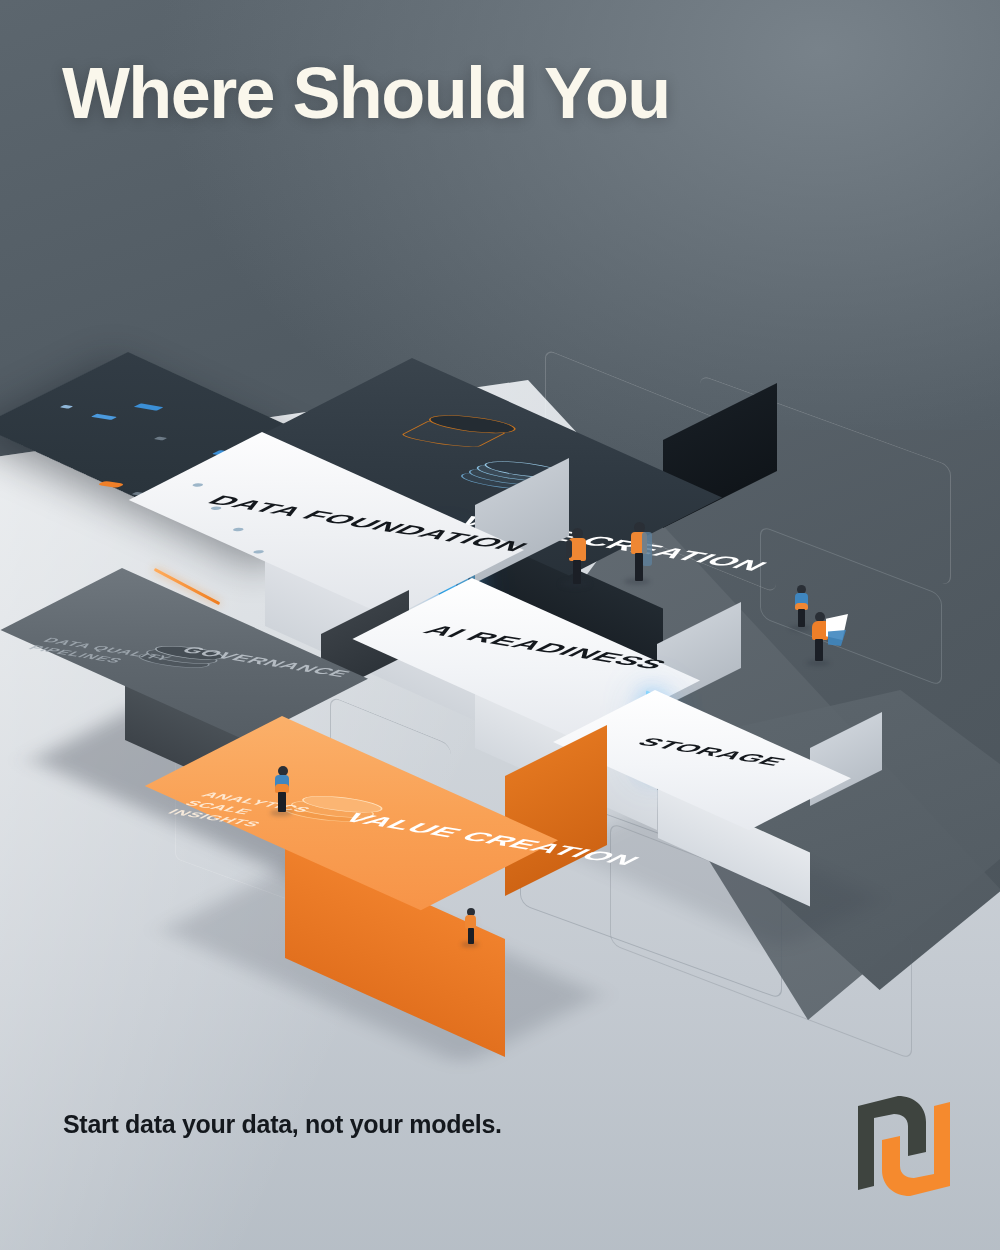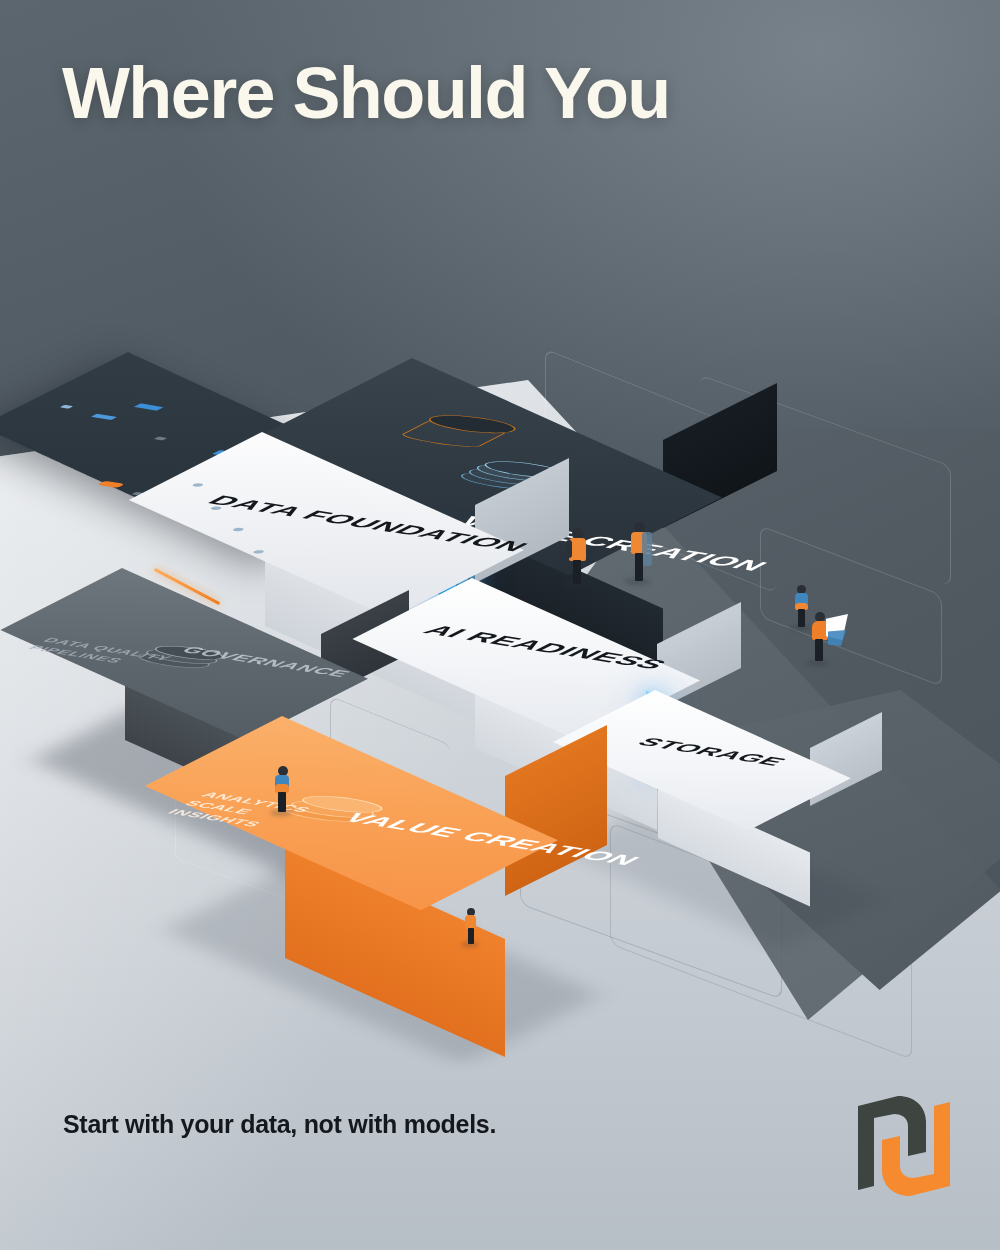--- a/index.html
+++ b/index.html
@@ -368,21 +368,21 @@
     </div>
     <div class="person" style="left:464px;top:908px;">
       <div class="p-shadow" style="left:-3px;top:34px;width:18px;height:5px;"></div>
       <div class="p-head" style="left:3px;top:0;width:8px;height:8px;"></div>
       <div class="p-body" style="left:1px;top:7px;width:11px;height:14px;background:#ef8733;"></div>
       <div class="p-leg" style="left:4px;top:20px;width:6px;height:16px;"></div>
     </div>
 
   </div>
 
-  <div class="caption">Start with your data, not with models.</div>
+  <div class="caption">Start data your data, not your models.</div>
 
   <div class="logo">
     <svg viewBox="0 0 104 112" width="104" height="112" aria-hidden="true">
 
       <path d="M6 16 L46 6 L46 6 C62 6 74 16 74 32 L74 62 L56 66 L56 36 C56 28 50 24 42 24 L22 28 L22 96 L6 100 Z" fill="#3E443F"></path>
 
       <path d="M98 96 L58 106 L58 106 C42 106 30 96 30 80 L30 50 L48 46 L48 76 C48 84 54 88 62 88 L82 84 L82 16 L98 12 Z" fill="#F58A2E"></path>
     </svg>
   </div>
 

